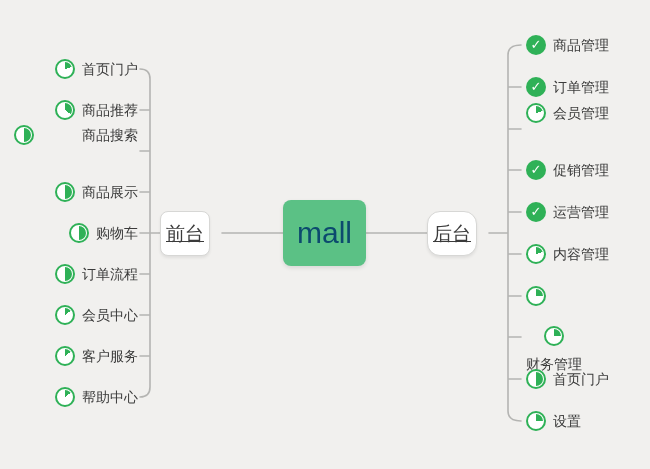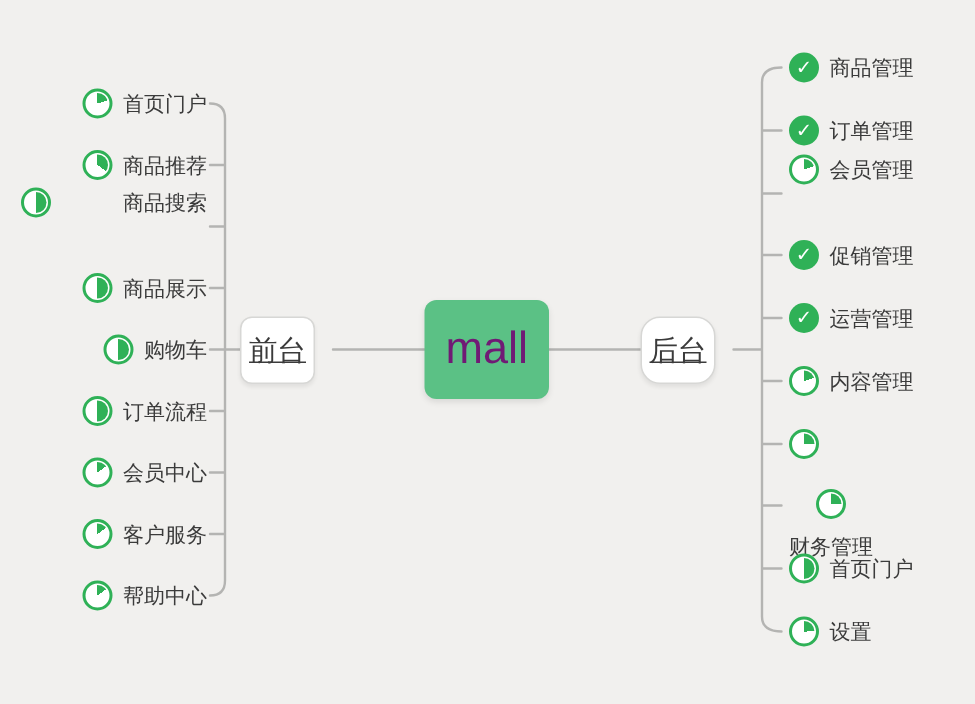--- a/index.html
+++ b/index.html
@@ -51,21 +51,21 @@
     position: absolute; width: 50px; height: 45px; background: #fff;
     border: 1px solid #d7d7d5; border-radius: 8px;
     display: flex; align-items: center; justify-content: center;
     font-size: 19px; color: var(--text);
     box-shadow: 0 2px 3px rgba(0,0,0,0.07); cursor: default; text-decoration: underline;
   }
   .subnode-frontend { left: 160px; top: 211px; }
   .subnode-backend  { left: 427px; top: 211px; border-radius: 13px; }
   .center-node {
     position: absolute; left: 283px; top: 200px; width: 83px; height: 66px;
-    background: var(--node-green); border-radius: 8px; color: #701a75;
+    background: var(--node-green); border-radius: 8px; color: #0c4a6e;
     font-size: 30px; display: flex; align-items: center; justify-content: center;
     box-shadow: 0 2px 4px rgba(0,0,0,0.10); cursor: default;
   }
 </style>
 </head>
 <body>
 
 <div class="canvas">
 
   <svg class="connectors" width="650" height="469">

